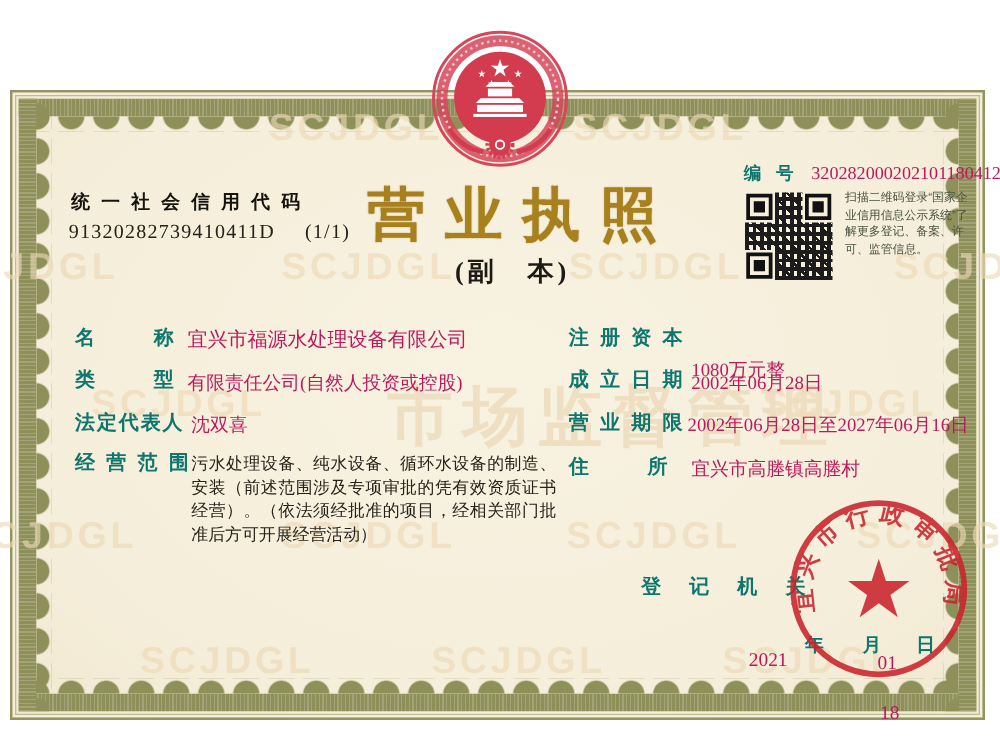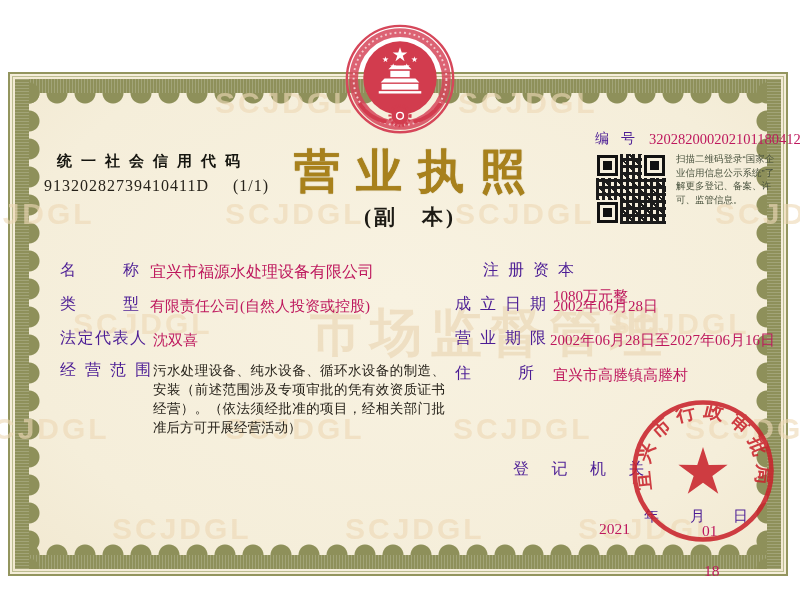--- a/index.html
+++ b/index.html
@@ -34,21 +34,21 @@
       background-size:12px 28px; background-repeat:repeat-y; }
 
   
   .wm { position:absolute; z-index:3; font-family:"Liberation Sans", sans-serif; font-weight:bold;
         font-size:30px; letter-spacing:3px; color:#eed9b6; opacity:.62; white-space:nowrap; }
   .wm-center { position:absolute; z-index:3; font-weight:bold; font-size:52px; letter-spacing:8px;
         color:#eddbbc; opacity:.8; white-space:nowrap;margin-left:42px; }
 
   
   .z { z-index:6; }
-  .lbl { font-family:"Liberation Sans", sans-serif; font-weight:normal; font-size:16px; color:#4c1d95; white-space:nowrap; }
+  .lbl { font-family:"Liberation Sans", sans-serif; font-weight:bold; font-size:16px; color:#0f766e; white-space:nowrap; }
   .val { font-size:15px; color:#be185d; white-space:nowrap; }
   .sp9 { letter-spacing:9px; }
   .sp2 { letter-spacing:1.5px; }
   .credit-label { font-family:"Liberation Sans", sans-serif; font-weight:bold; font-size:15px; letter-spacing:9px; color:#15150f; }
   .credit-value { font-size:16px; color:#26221a; letter-spacing:1px; }
   .title { width:330px; text-align:center; font-weight:bold; font-size:46px; letter-spacing:16px; text-indent:16px;
            color:#a8811c; text-shadow: 0 0 1px #8a6a12; white-space:nowrap; }
   .subtitle { width:330px; text-align:center; font-size:21px; letter-spacing:3px; color:#1c1a14; font-weight:bold; }
   .scope-val { width:292px; font-size:13.5px; line-height:19px; color:#26221a; text-align:justify; }
   .qr-caption { width:99px; font-family:"Liberation Sans", sans-serif; font-size:9.5px; line-height:13.5px; color:#49523e; }
@@ -115,21 +115,21 @@
     <rect x="41" y="64" width="38" height="6" fill="#ffffff"></rect>
     <rect x="38" y="71.5" width="44" height="2.5" fill="#ffffff"></rect>
     <circle cx="60" cy="97" r="9" fill="#d23c4e"></circle>
     <circle cx="60" cy="97" r="10.5" fill="none" stroke="#d23c4e" stroke-width="3" stroke-dasharray="2 2"></circle>
     <circle cx="60" cy="97" r="3.5" fill="none" stroke="#ffffff" stroke-width="1.5"></circle>
     <path d="M18,84 Q28,100 46,103" fill="none" stroke="#d23c4e" stroke-width="4"></path>
     <path d="M102,84 Q92,100 74,103" fill="none" stroke="#d23c4e" stroke-width="4"></path>
   </svg>
 
   <div class="abs z credit-label" style="left:57px; top:152px;">统一社会信用代码</div>
-  <div class="abs z credit-value" style="left:44px; top:177px;">
+  <div class="abs z credit-value" style="left:55px; top:177px;">
     <span>91320282739410411D</span>
     <span style="display:inline-block; width:14px;"></span>
     <span>(1/1)</span>
   </div>
 
   <div class="abs z title" style="left:245px; top:141px;">营业执照</div>
   <div class="abs z subtitle" style="left:245px; top:203px;">(副　本)</div>
 
   <div class="abs z lbl" style="left:595px; top:130px; font-size:14px; letter-spacing:4px;">编 号</div>
   <div class="abs z val" style="left:649px; top:131px; font-size:14.5px;">320282000202101180412</div>
@@ -146,21 +146,21 @@
 
   <div class="abs z lbl" style="left:60px; top:294px; letter-spacing:5px;">类　　型</div>
   <div class="abs z val" style="left:150px; top:297px;">有限责任公司(自然人投资或控股)</div>
 
   <div class="abs z lbl sp2" style="left:60px; top:328px;">法定代表人</div>
   <div class="abs z val" style="left:153px; top:331px;">沈双喜</div>
 
   <div class="abs z lbl sp9" style="left:60px; top:360px;">经营范围</div>
   <div class="abs z scope-val" style="left:153px; top:361px;">污水处理设备、纯水设备、循环水设备的制造、安装（前述范围涉及专项审批的凭有效资质证书经营）。（依法须经批准的项目，经相关部门批准后方可开展经营活动）</div>
 
-  <div class="abs z lbl sp9" style="left:455px; top:260px;margin-left:28px;">注册资本</div>
+  <div class="abs z lbl sp9" style="left:455px; top:260px;">注册资本</div>
   <div class="abs z val" style="left:553px; top:263px;margin-top:24px;">1080万元整</div>
 
   <div class="abs z lbl sp9" style="left:455px; top:294px;">成立日期</div>
   <div class="abs z val" style="left:553px; top:297px;">2002年06月28日</div>
 
   <div class="abs z lbl sp9" style="left:455px; top:328px;">营业期限</div>
   <div class="abs z val" style="left:550px; top:331px;">2002年06月28日至2027年06月16日</div>
 
   <div class="abs z lbl" style="left:455px; top:363px; letter-spacing:5px;">住　　所</div>
   <div class="abs z val" style="left:553px; top:366px;">宜兴市高塍镇高塍村</div>

